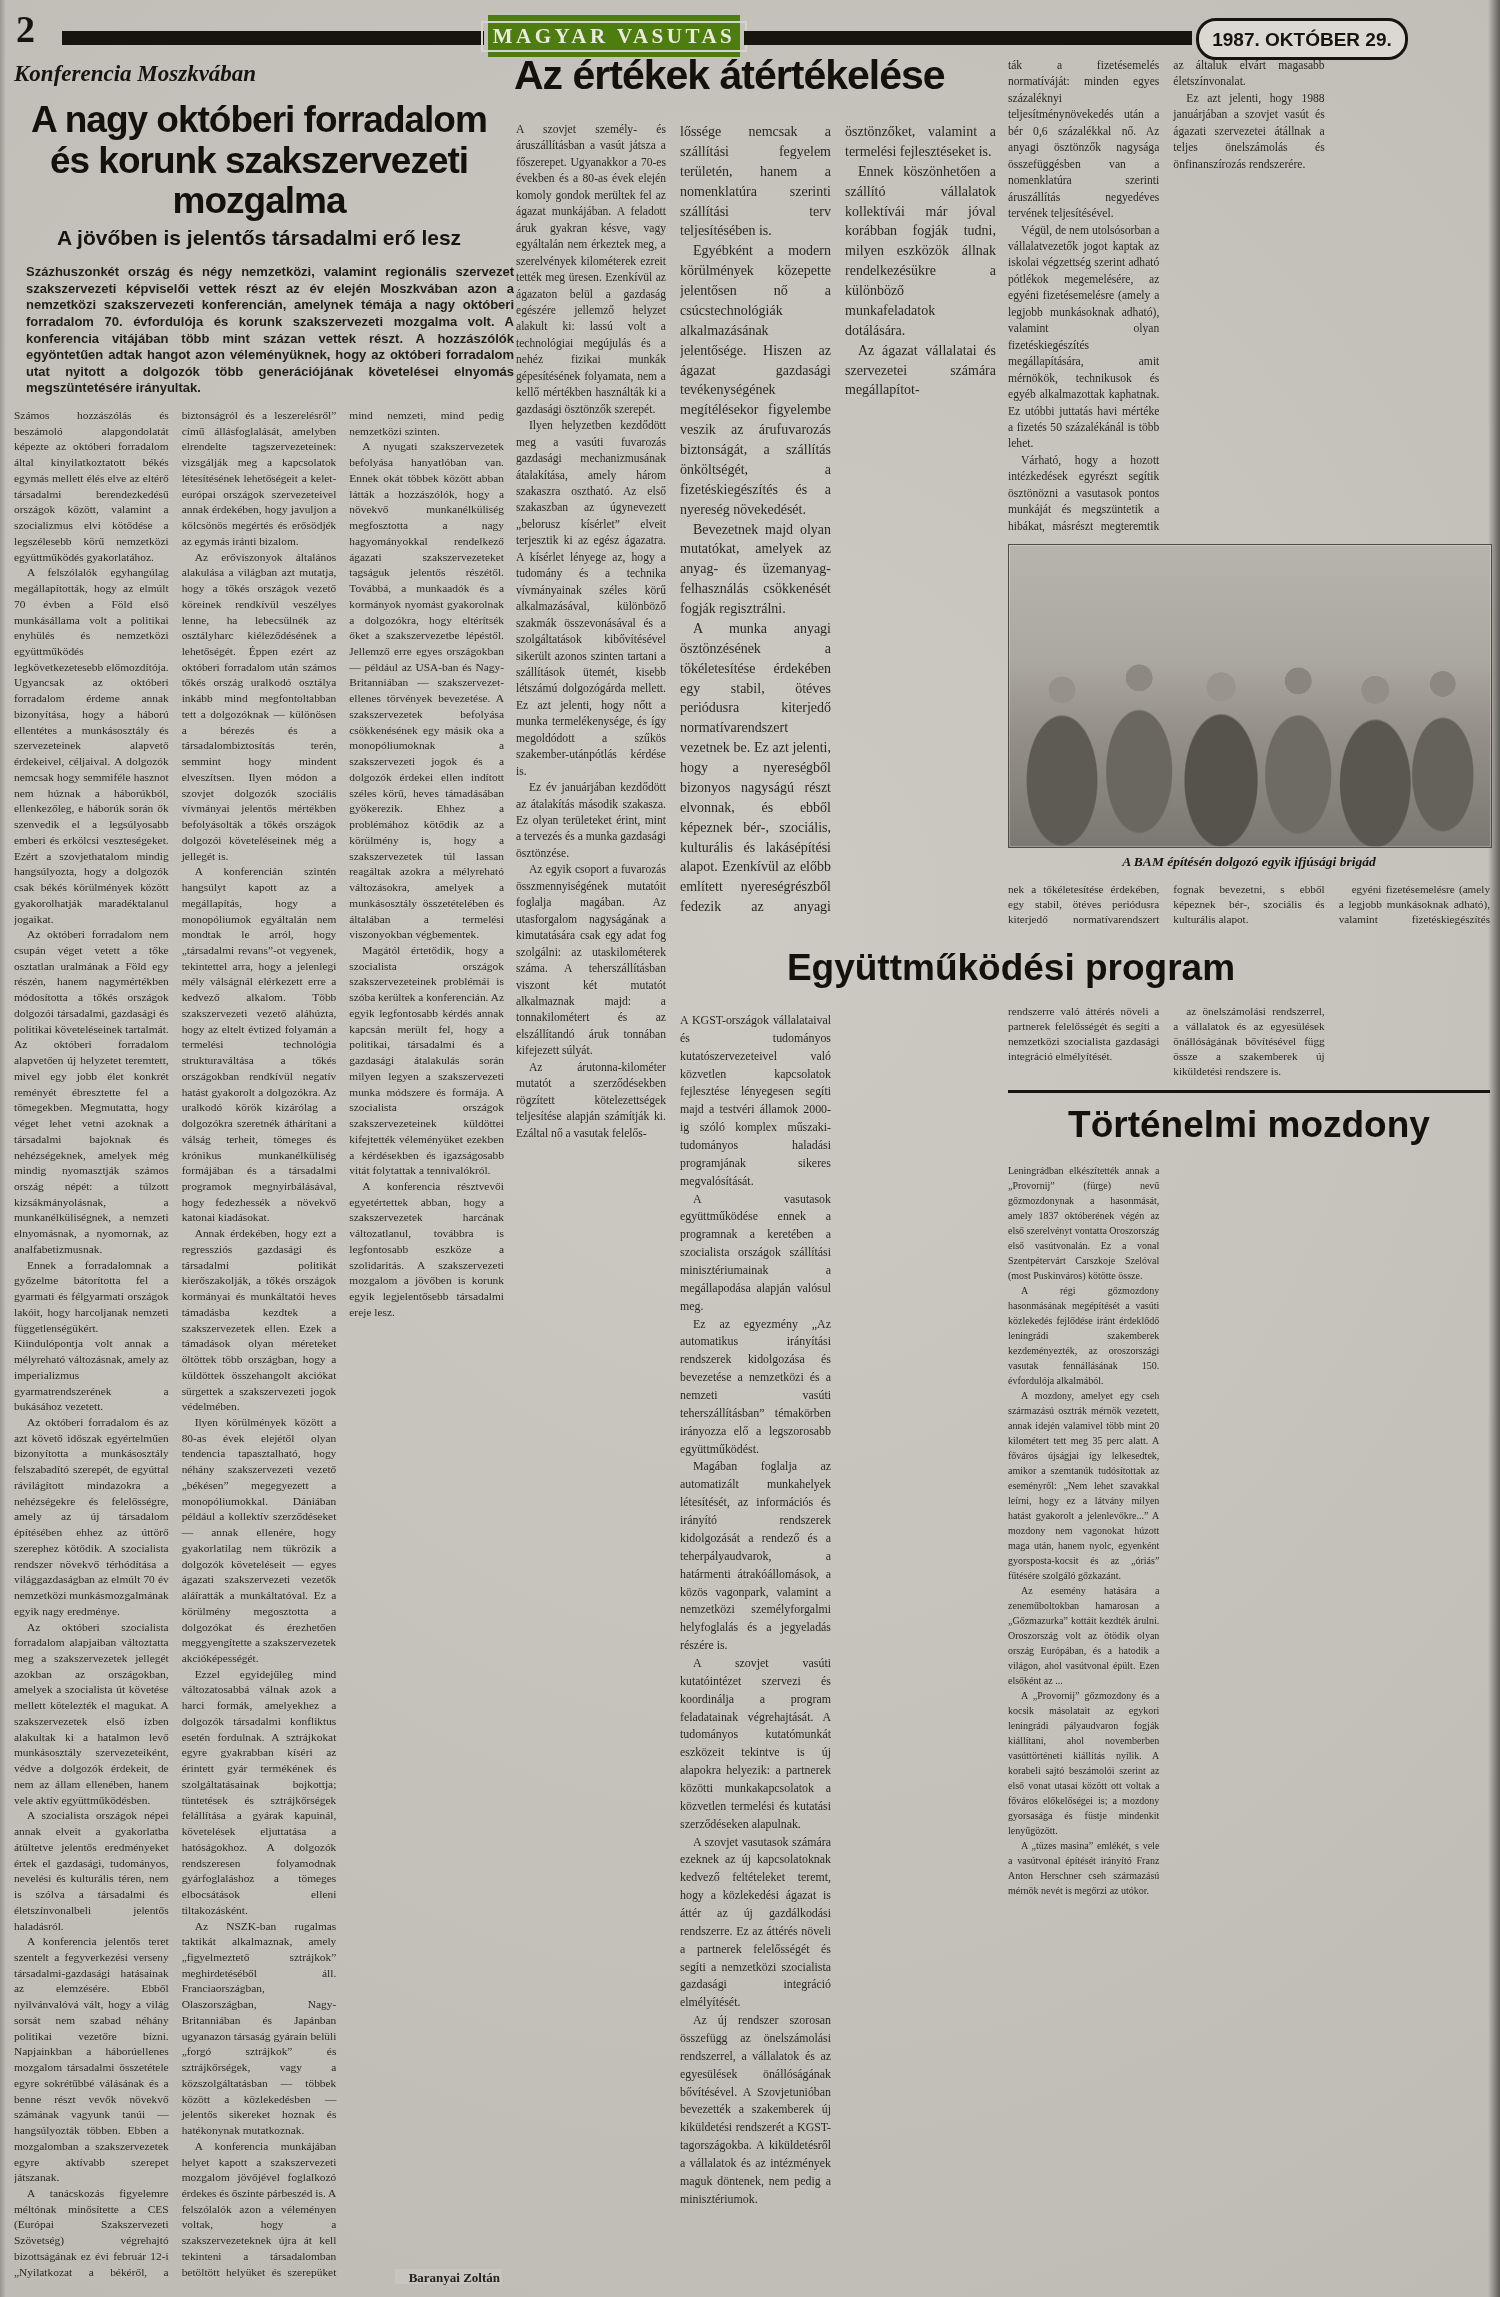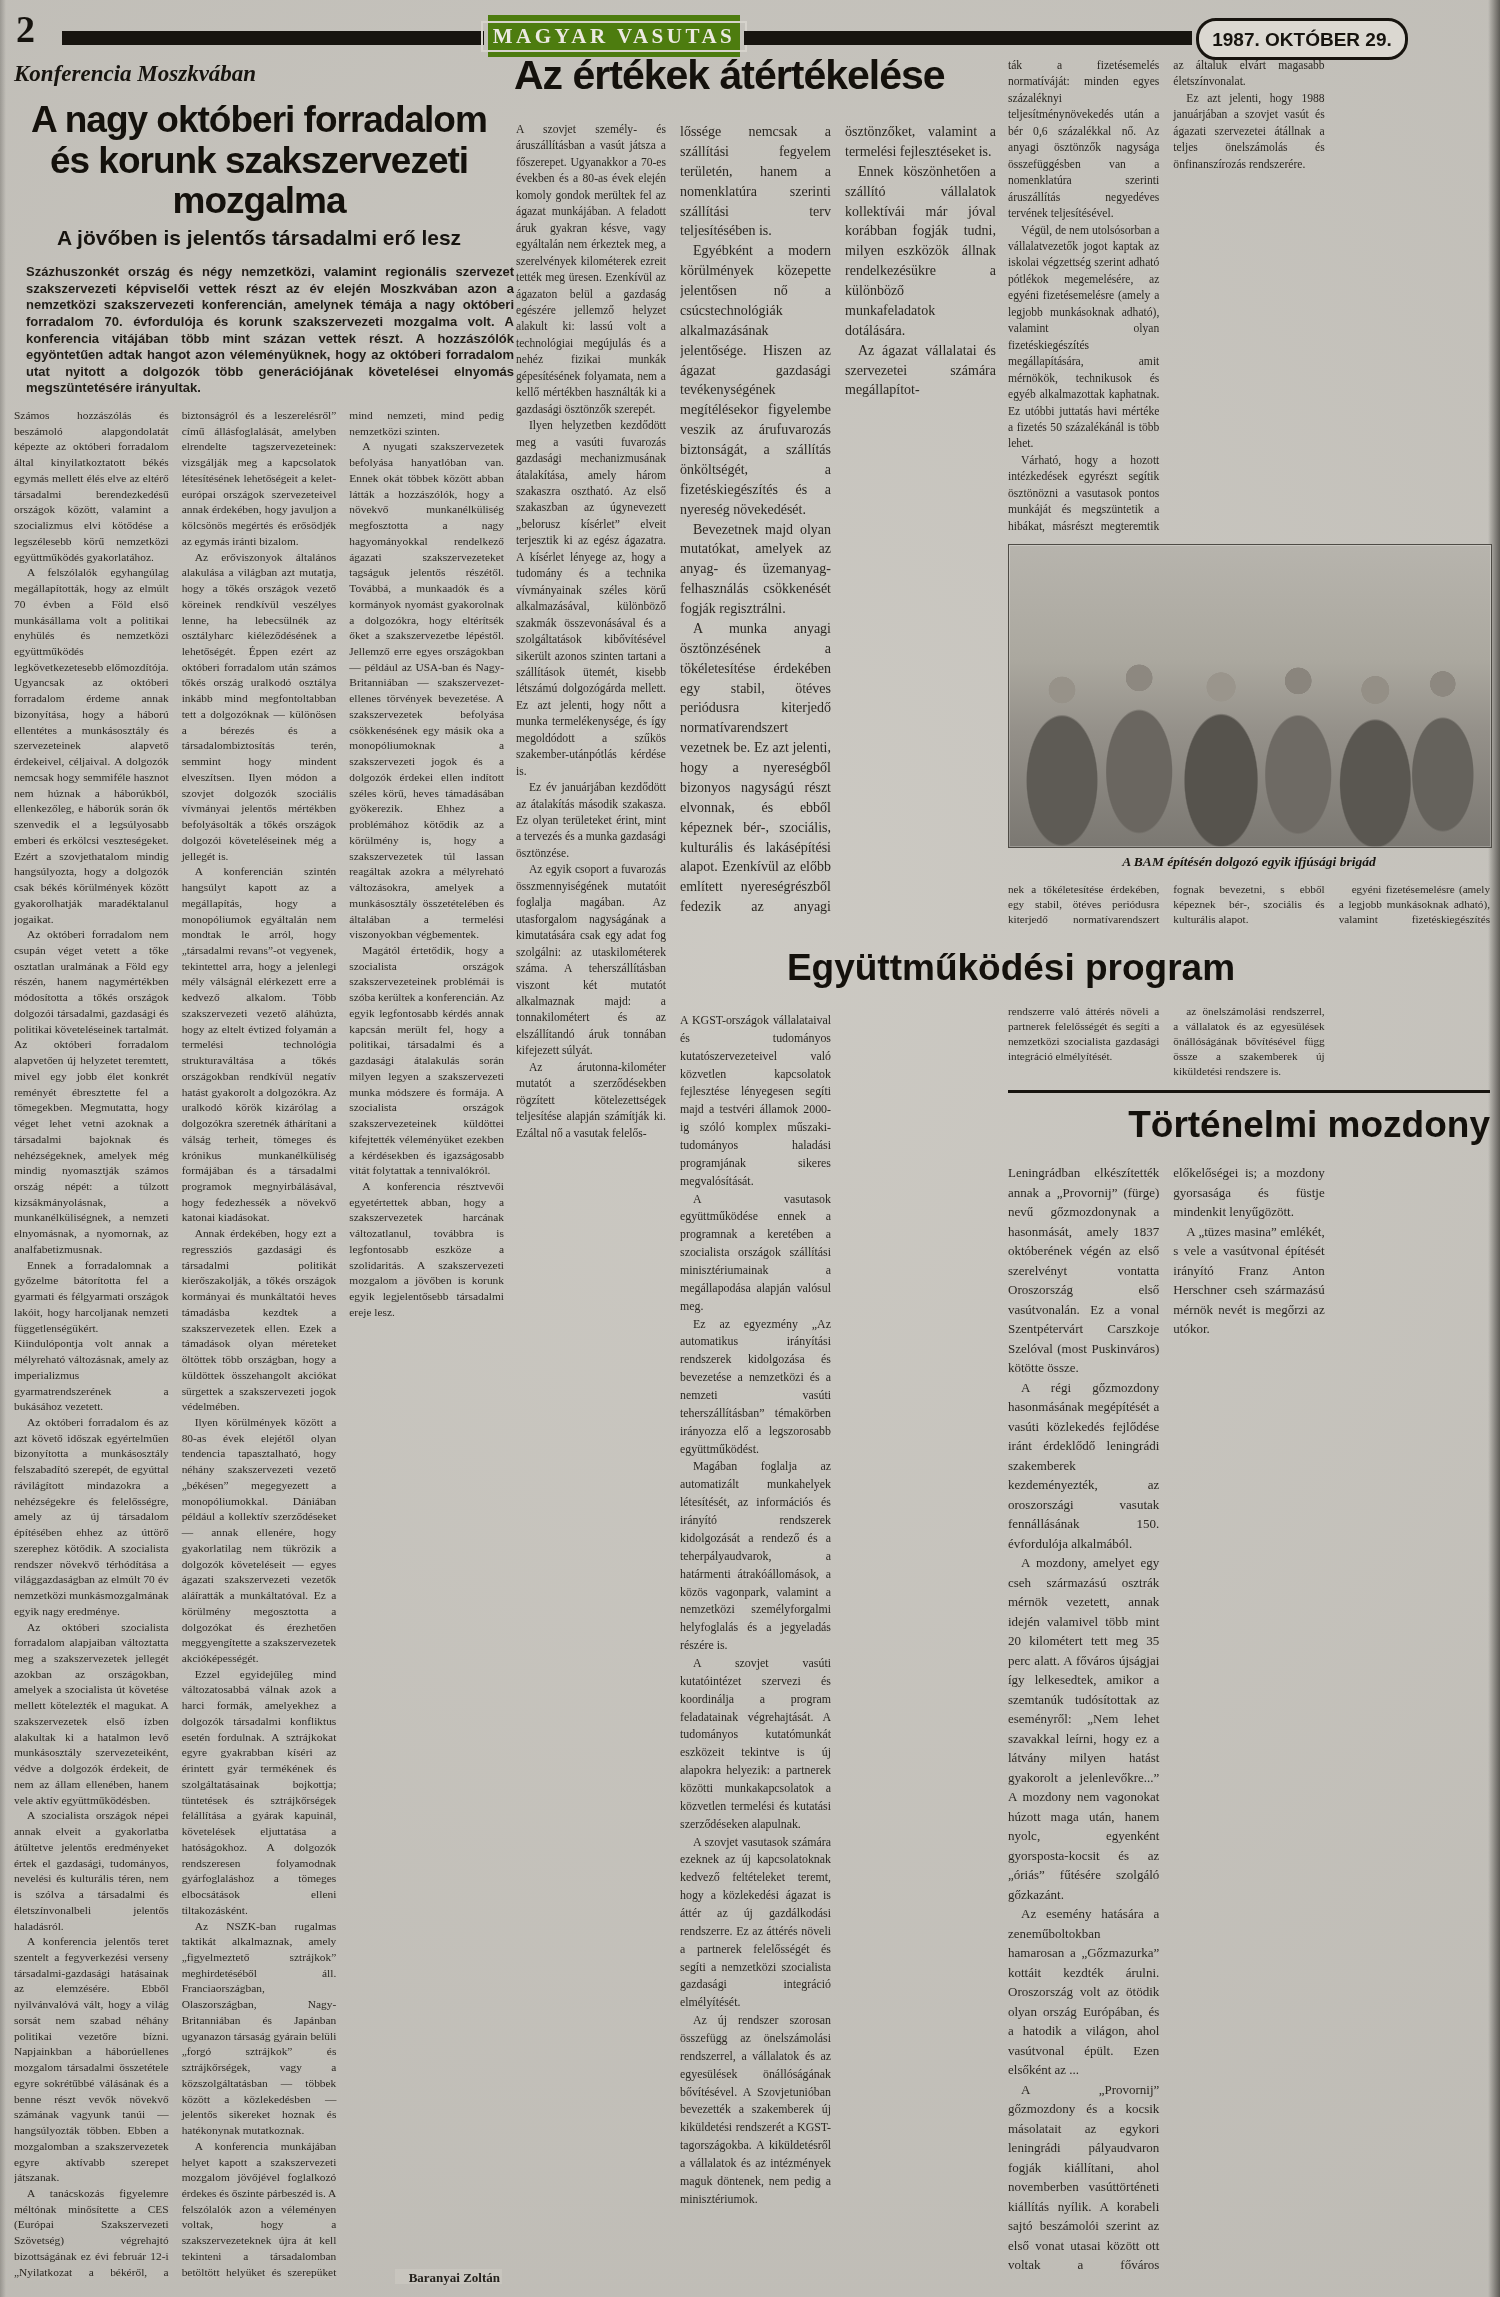--- a/index.html
+++ b/index.html
@@ -77,23 +77,23 @@
           radial-gradient(52px 96px at 90% 76%, #65625c 0 58%, transparent 60%),
           linear-gradient(180deg, #b7b4ad 0%, #aba89f 38%, #949089 62%, #7b7872 100%);}
   .caption{position:absolute;left:494px;top:800px;width:482px;text-align:center;
         font:bold italic 13.5px/1.2 "Liberation Serif",serif;color:#17140f;}
   .r-below-a{position:absolute;left:494px;top:828px;width:482px;height:58px;
         column-count:3;column-gap:14px;column-fill:auto;font-size:11.2px;line-height:1.35;}
   .r-below-b{position:absolute;left:494px;top:950px;width:482px;height:76px;
         column-count:3;column-gap:14px;column-fill:auto;font-size:11.2px;line-height:1.35;}
   .t-box{position:absolute;left:494px;top:1036px;width:482px;bottom:2px;
         border-top:3px solid #17140f;padding-top:8px;box-sizing:border-box;}
-  .h-tort{text-align:right;font:bold 37px/1.1 "Liberation Sans",sans-serif;color:#14110c;margin:4px 0 12px;}
+  .h-tort{text-align:center;font:bold 37px/1.1 "Liberation Sans",sans-serif;color:#14110c;margin:4px 0 12px;}
   .t-body{position:absolute;left:0;top:70px;width:482px;bottom:0;
-        column-count:3;column-gap:14px;column-fill:auto;font-size:13px;line-height:1.5;}
+        column-count:3;column-gap:14px;column-fill:auto;font-size:10px;line-height:1.5;}
 </style>
 </head>
 <body>
 
 <div class="page">
   <div class="scan-edge"></div>
   <div class="scan-edge-l"></div>
 
   <div class="pagenum">2</div>
   <div class="hbar bar1"></div>

